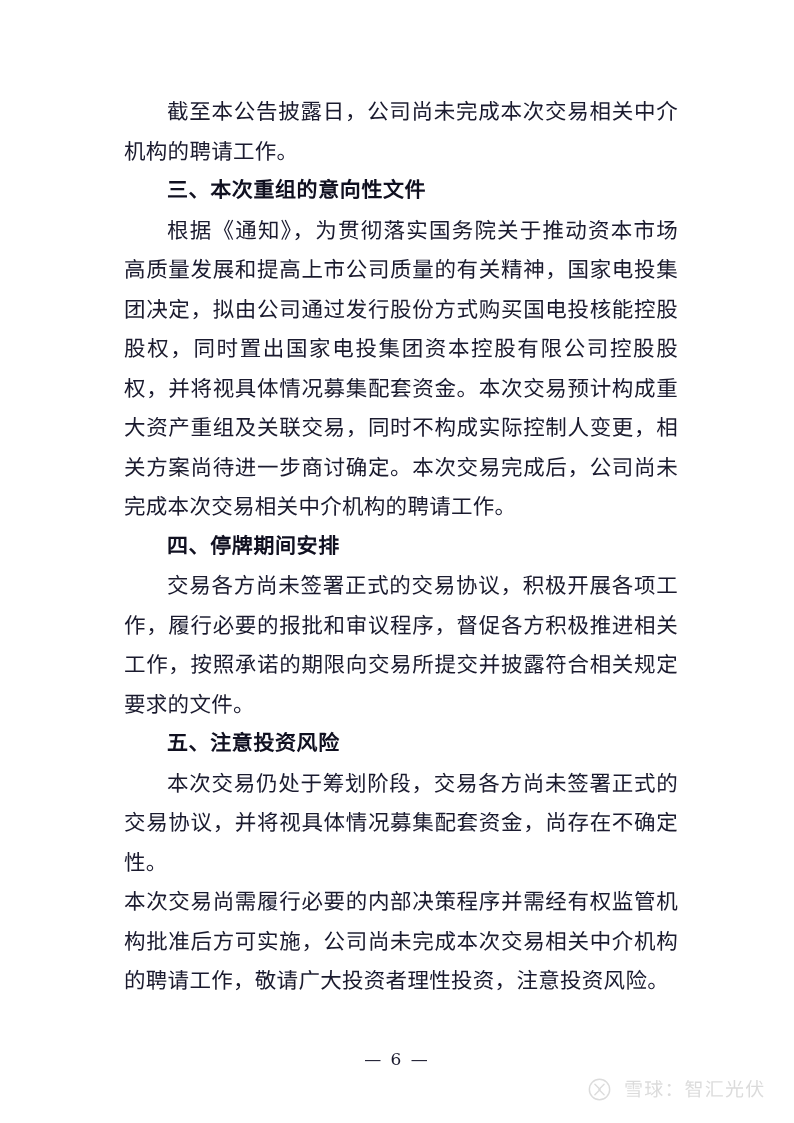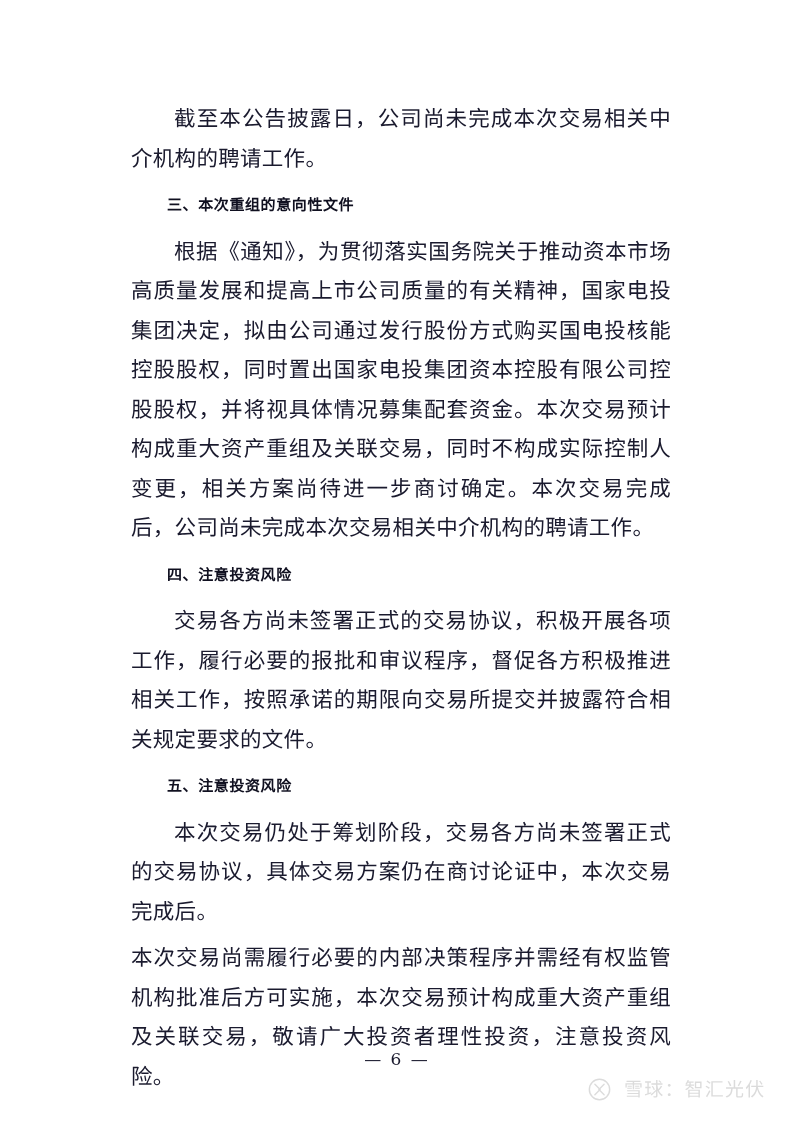--- a/index.html
+++ b/index.html
@@ -34,28 +34,28 @@
   }
 
   .para {
     font-family: "DejaVu Serif", "Liberation Serif", serif;
     font-size: 21.5px;
     line-height: 39.5px;
     color: #1a1a2e;
     text-align: justify;
     text-align-last: left;
     text-indent: 43px;
-    margin: 7px;
+    margin: 0;
     letter-spacing: 0.3px;
     word-break: break-all;
   }
 
   .heading {
-    font-family: Liberation Sans, sans-serif;
-    font-size: 15px;
+    font-family: Liberation Serif, serif;
+    font-size: 21px;
     font-weight: bold;
     line-height: 39.5px;
     color: #101020;
     text-indent: 43px;
     margin: 0;
     letter-spacing: 0.6px;
   }
 
   
   .page-number {
@@ -99,25 +99,25 @@
 </style>
 </head>
 <body>
 
 <div class="page">
 
   <div class="content">
       <p class="para">截至本公告披露日，公司尚未完成本次交易相关中介机构的聘请工作。</p>
       <p class="heading">三、本次重组的意向性文件</p>
       <p class="para">根据《通知》，为贯彻落实国务院关于推动资本市场高质量发展和提高上市公司质量的有关精神，国家电投集团决定，拟由公司通过发行股份方式购买国电投核能控股股权，同时置出国家电投集团资本控股有限公司控股股权，并将视具体情况募集配套资金。本次交易预计构成重大资产重组及关联交易，同时不构成实际控制人变更，相关方案尚待进一步商讨确定。本次交易完成后，公司尚未完成本次交易相关中介机构的聘请工作。</p>
-      <p class="heading">四、注意投资风险</p>
+      <p class="heading">四、停牌期间安排</p>
       <p class="para">交易各方尚未签署正式的交易协议，积极开展各项工作，履行必要的报批和审议程序，督促各方积极推进相关工作，按照承诺的期限向交易所提交并披露符合相关规定要求的文件。</p>
       <p class="heading">五、注意投资风险</p>
-      <p class="para">本次交易仍处于筹划阶段，交易各方尚未签署正式的交易协议，具体交易方案仍在商讨论证中，本次交易完成后。</p>
-      <p class="para" style="text-indent: 0px;">本次交易尚需履行必要的内部决策程序并需经有权监管机构批准后方可实施，本次交易预计构成重大资产重组及关联交易，敬请广大投资者理性投资，注意投资风险。</p>
+      <p class="para">本次交易仍处于筹划阶段，交易各方尚未签署正式的交易协议，并将视具体情况募集配套资金，尚存在不确定性。</p>
+      <p class="para" style="text-indent: 0px;">本次交易尚需履行必要的内部决策程序并需经有权监管机构批准后方可实施，公司尚未完成本次交易相关中介机构的聘请工作，敬请广大投资者理性投资，注意投资风险。</p>
     </div>
 
   <div class="page-number">— 6 —</div>
 
   <div class="watermark">
     <svg class="watermark-logo" viewBox="0 0 24 24">
       <circle cx="12" cy="12" r="10.6" fill="none" stroke="#8c8c8c" stroke-width="1.5"></circle>
       <path d="M7.2 6.6 L12.6 12 L7.2 17.4" fill="none" stroke="#8c8c8c" stroke-width="1.5" stroke-linecap="round" stroke-linejoin="round"></path>
       <path d="M16.8 6.6 L11.4 12 L16.8 17.4" fill="none" stroke="#8c8c8c" stroke-width="1.5" stroke-linecap="round" stroke-linejoin="round"></path>
     </svg>

